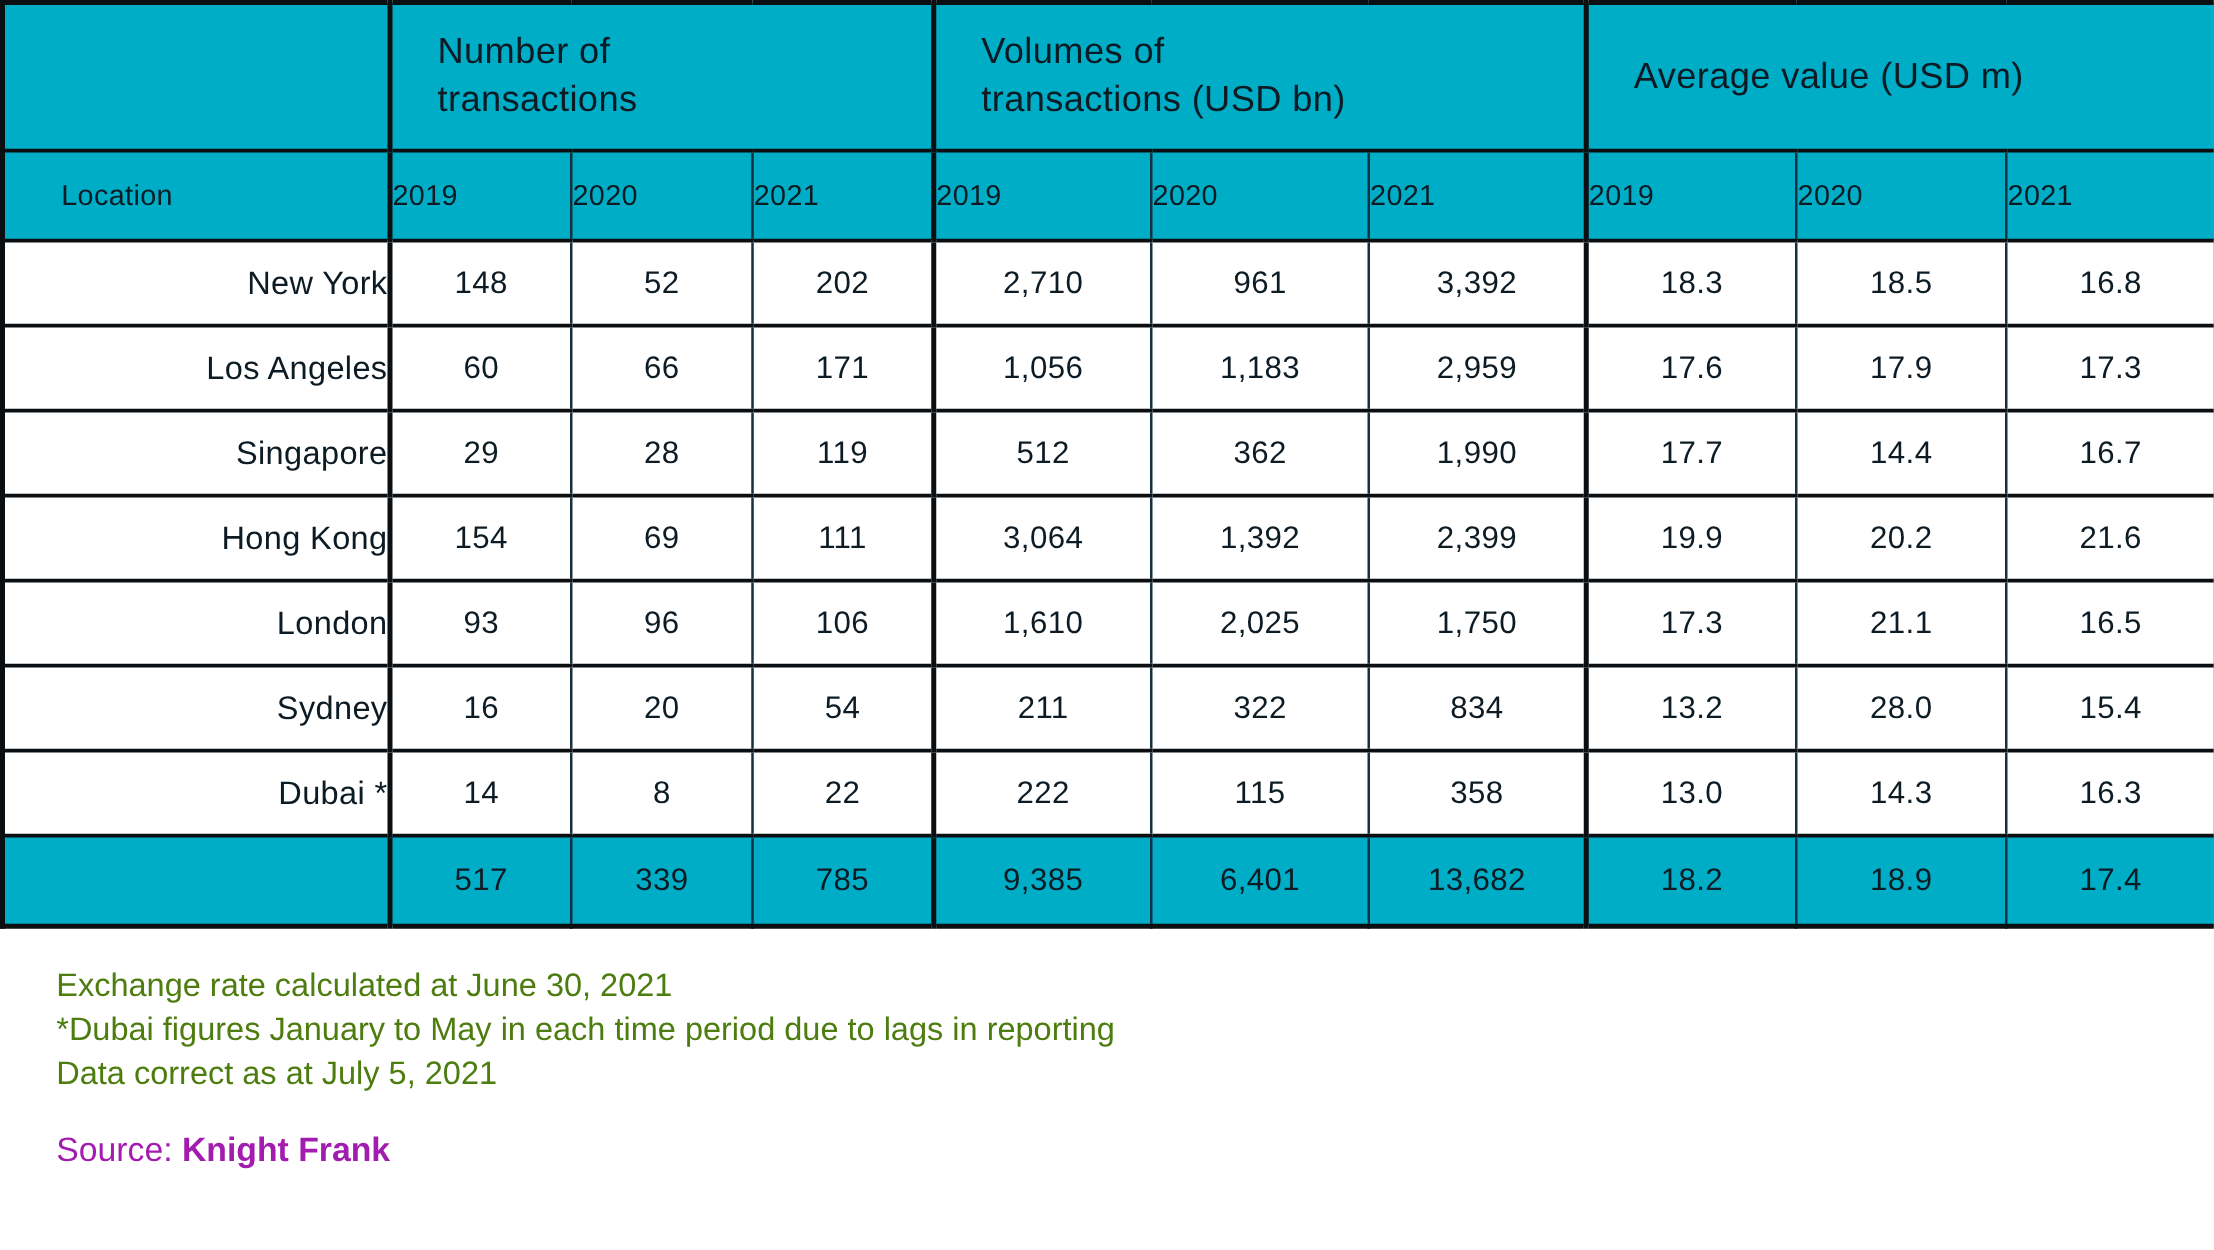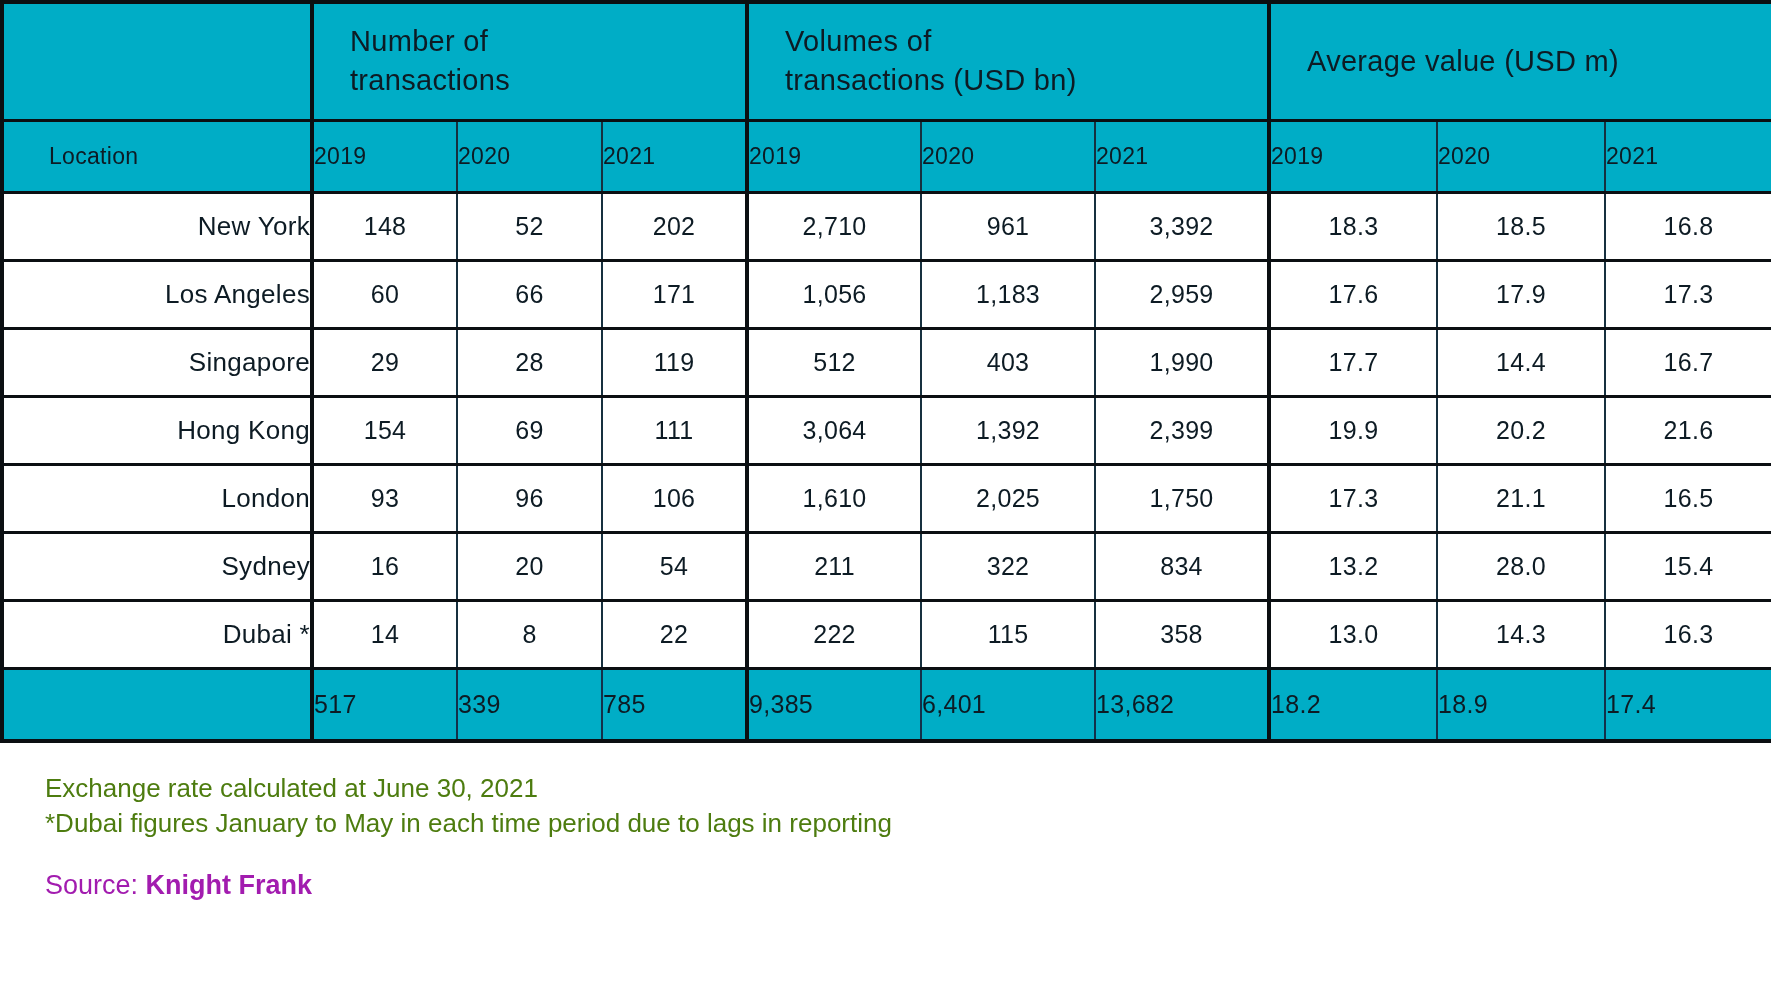--- a/index.html
+++ b/index.html
@@ -48,21 +48,21 @@
     white-space: pre-line;
   }
   tr.year-row th { height: 72px; vertical-align: middle; font-size: 23px; text-align: left; }
   th.loc-head { text-align: left; padding-left: 45px; font-size: 28px; }
 
   
   tbody td { height: 68px; vertical-align: middle; text-align: center; font-size: 25px; background: #ffffff; }
   td.c-location { text-align: right; padding-left: 45px; font-size: 26px; }
 
   
-  tfoot td { height: 73px; vertical-align: middle; text-align: left; font-size: 25px; }
+  tfoot td { height: 73px; vertical-align: middle; text-align: center; font-size: 25px; }
   tfoot td.y { border-left-color: #13304a; }
 
   
   .footnotes { margin: 28px 0 0 45px; font-size: 26px; line-height: 35px; color: #4d7c0f; }
   .footnotes div { white-space: nowrap; }
   .source-line { margin: 29px 0 0 45px; font-size: 27px; color: #a21caf; }
   .source-name { font-weight: bold; }
 </style>
 </head>
 <body>
@@ -126,21 +126,21 @@
       <td class="g">17.6</td>
       <td class="y">17.9</td>
       <td class="y">17.3</td>
     </tr>
     <tr>
       <td class="c-location">Singapore</td>
       <td class="g">29</td>
       <td class="y">28</td>
       <td class="y">119</td>
       <td class="g">512</td>
-      <td class="y">403</td>
+      <td class="y">362</td>
       <td class="y">1,990</td>
       <td class="g">17.7</td>
       <td class="y">14.4</td>
       <td class="y">16.7</td>
     </tr>
     <tr>
       <td class="c-location">Hong Kong</td>
       <td class="g">154</td>
       <td class="y">69</td>
       <td class="y">111</td>
@@ -200,15 +200,16 @@
       <td class="teal g">18.2</td>
       <td class="teal y">18.9</td>
       <td class="teal y">17.4</td>
     </tr>
   </tfoot>
 </table>
 
 <div class="footnotes">
   <div>Exchange rate calculated at June 30, 2021</div>
   <div>*Dubai figures January to May in each time period due to lags in reporting</div>
+  <div>Data correct as at July 5, 2021</div>
 </div>
 
 <div class="source-line"><span>Source: </span><span class="source-name">Knight Frank</span></div>
 
 </body></html>

